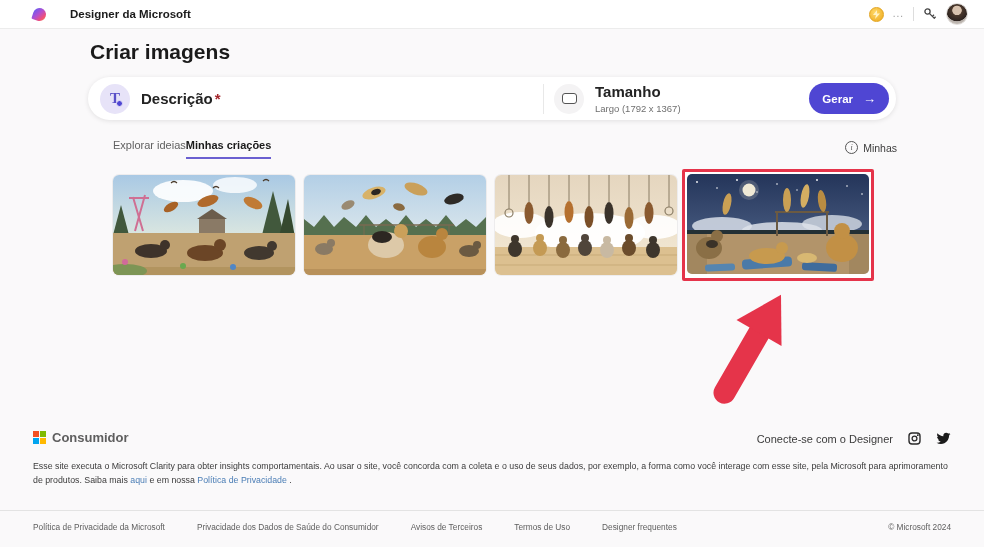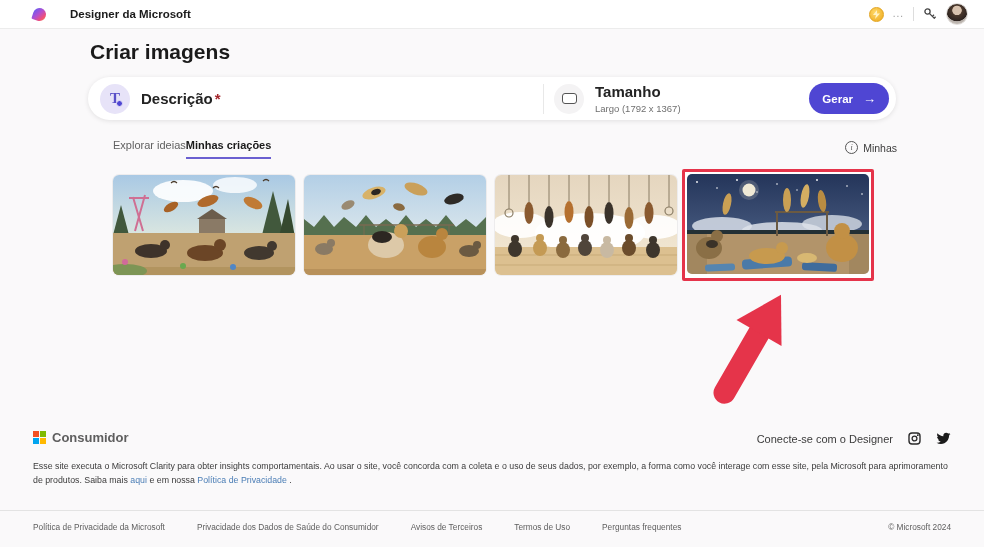--- a/index.html
+++ b/index.html
@@ -371,18 +371,18 @@
     <a>Política de Privacidade</a>
     <span>.</span>
   </div>
 
   <div class="bottom-bar">
     <div class="bottom-links">
       <span>Política de Privacidade da Microsoft</span>
       <span>Privacidade dos Dados de Saúde do Consumidor</span>
       <span>Avisos de Terceiros</span>
       <span>Termos de Uso</span>
-      <span>Perguntas frequentes</span>
+      <span>Designer frequentes</span>
     </div>
     <span class="copyright">© Microsoft 2024</span>
   </div>
 
 </div>
 
 </body></html>

